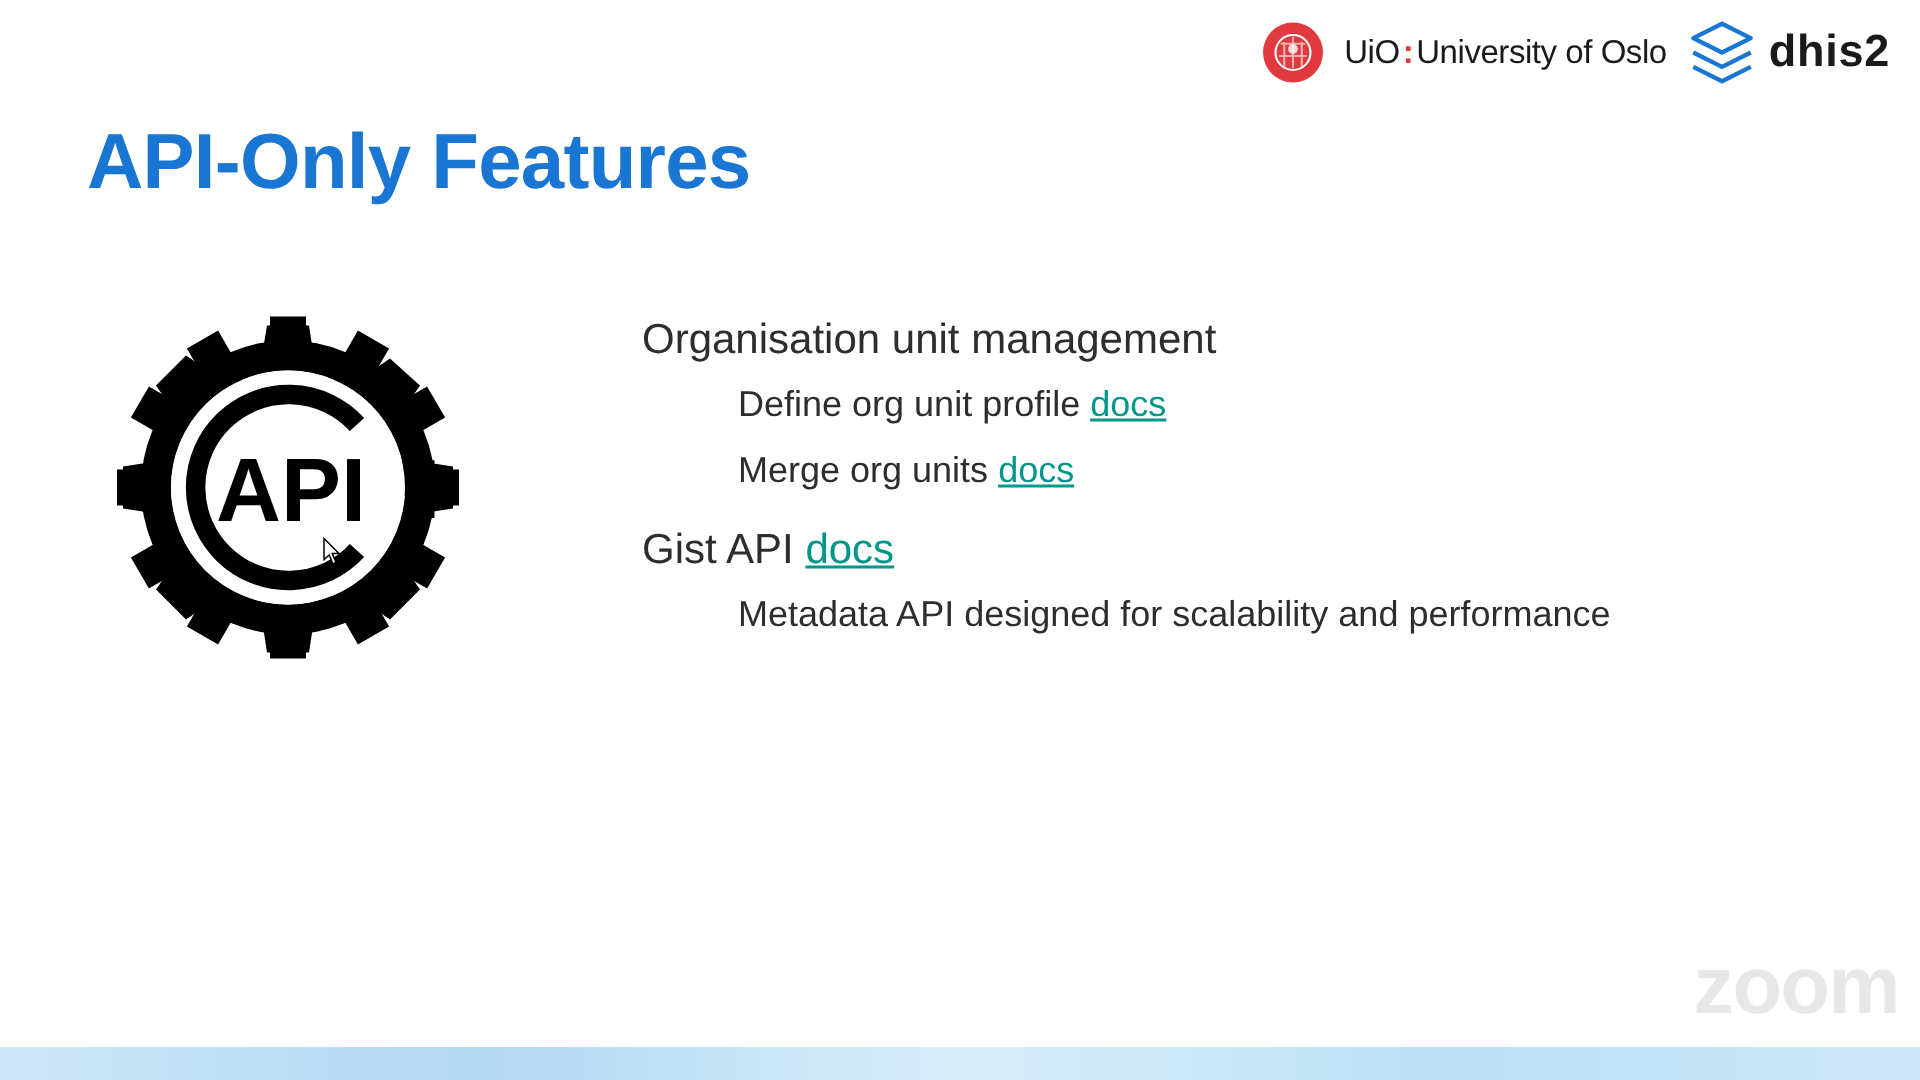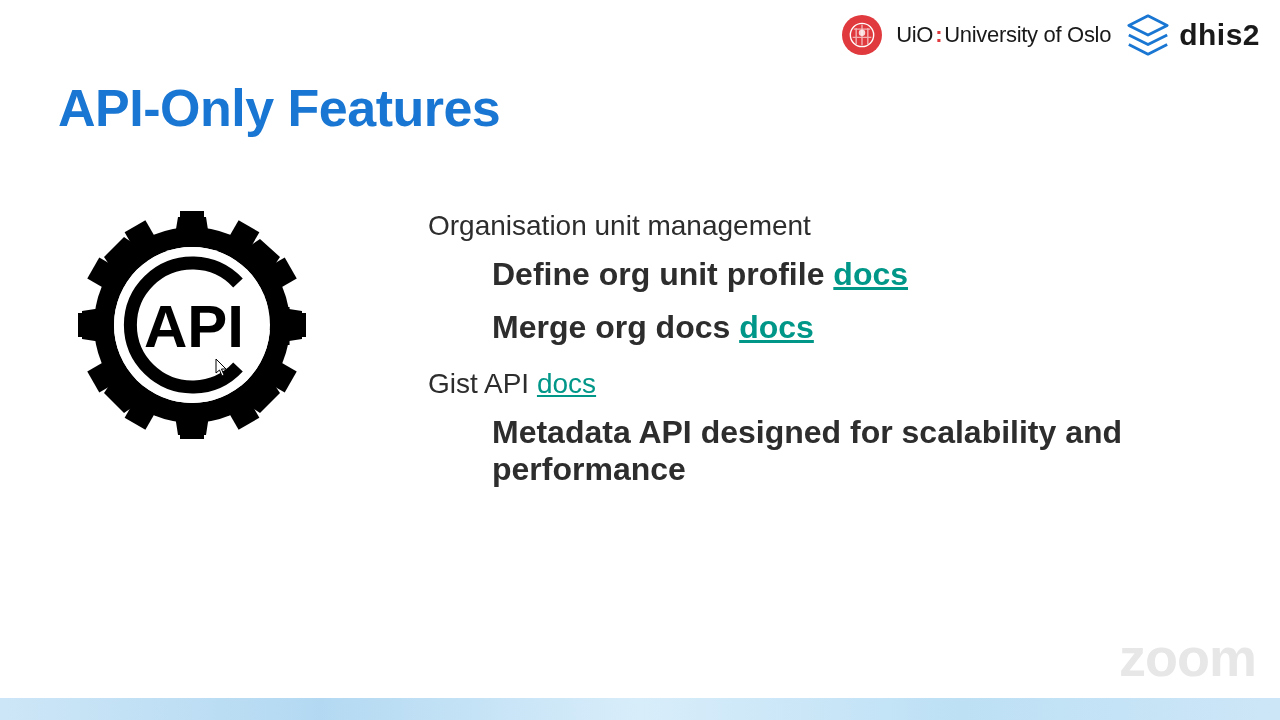--- a/index.html
+++ b/index.html
@@ -74,34 +74,34 @@
     font-size: 28px;
     font-weight: 400;
     margin-bottom: 14px;
     color: #2d2d2d;
   }
   .sub-list {
     margin-left: 64px;
     margin-bottom: 22px;
   }
   .sub-item {
-    font-size: 32px;
-    font-weight: 700;
+    font-size: 24px;
+    font-weight: 400;
     margin-bottom: 16px;
     color: #2d2d2d;
   }
   .doc-link {
     color: #009688;
     text-decoration: underline;
     cursor: pointer;
   }
   
   .zoom-watermark {
     position: absolute;
-    right: 24px;
+    right: 14px;
     bottom: 32px;
     font-size: 54px;
     font-weight: 700;
     color: rgba(120,120,120,0.18);
     letter-spacing: -1px;
     font-family: Arial, sans-serif;
   }
   
   .bottom-band {
     position: absolute;
@@ -195,21 +195,21 @@
 </svg>
 
 <div class="content">
 
   <div class="section-head">Organisation unit management</div>
   <div class="sub-list">
     <div class="sub-item">
       <span>Define org unit profile </span><a class="doc-link">docs</a>
     </div>
     <div class="sub-item">
-      <span>Merge org docs </span><a class="doc-link">docs</a>
+      <span>Merge org units </span><a class="doc-link">docs</a>
     </div>
   </div>
 
   <div class="section-head">
     <span>Gist API </span><a class="doc-link">docs</a>
   </div>
   <div class="sub-list">
     <div class="sub-item">Metadata API designed for scalability and performance</div>
   </div>
 

